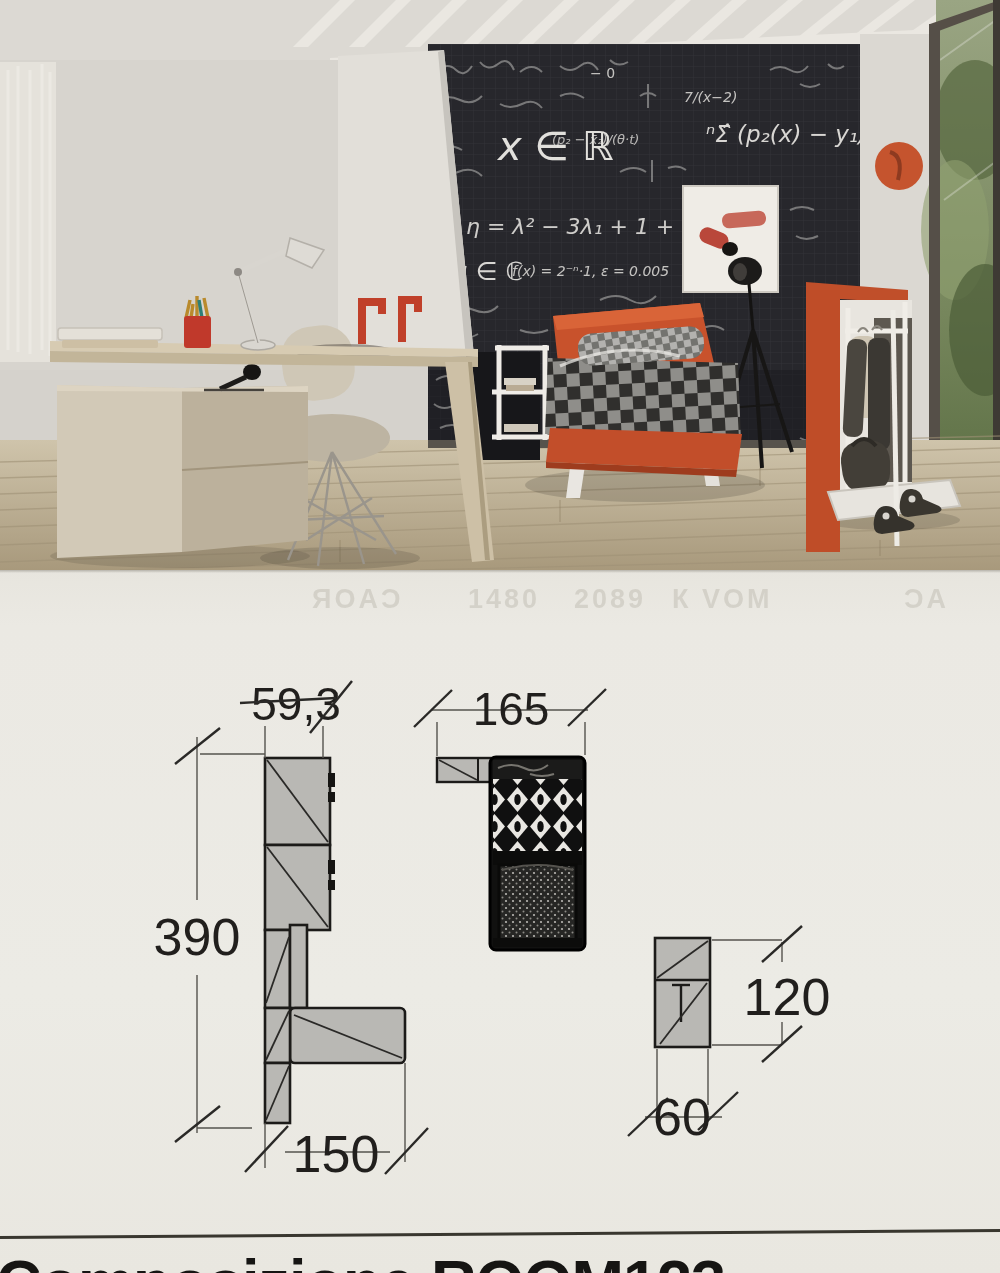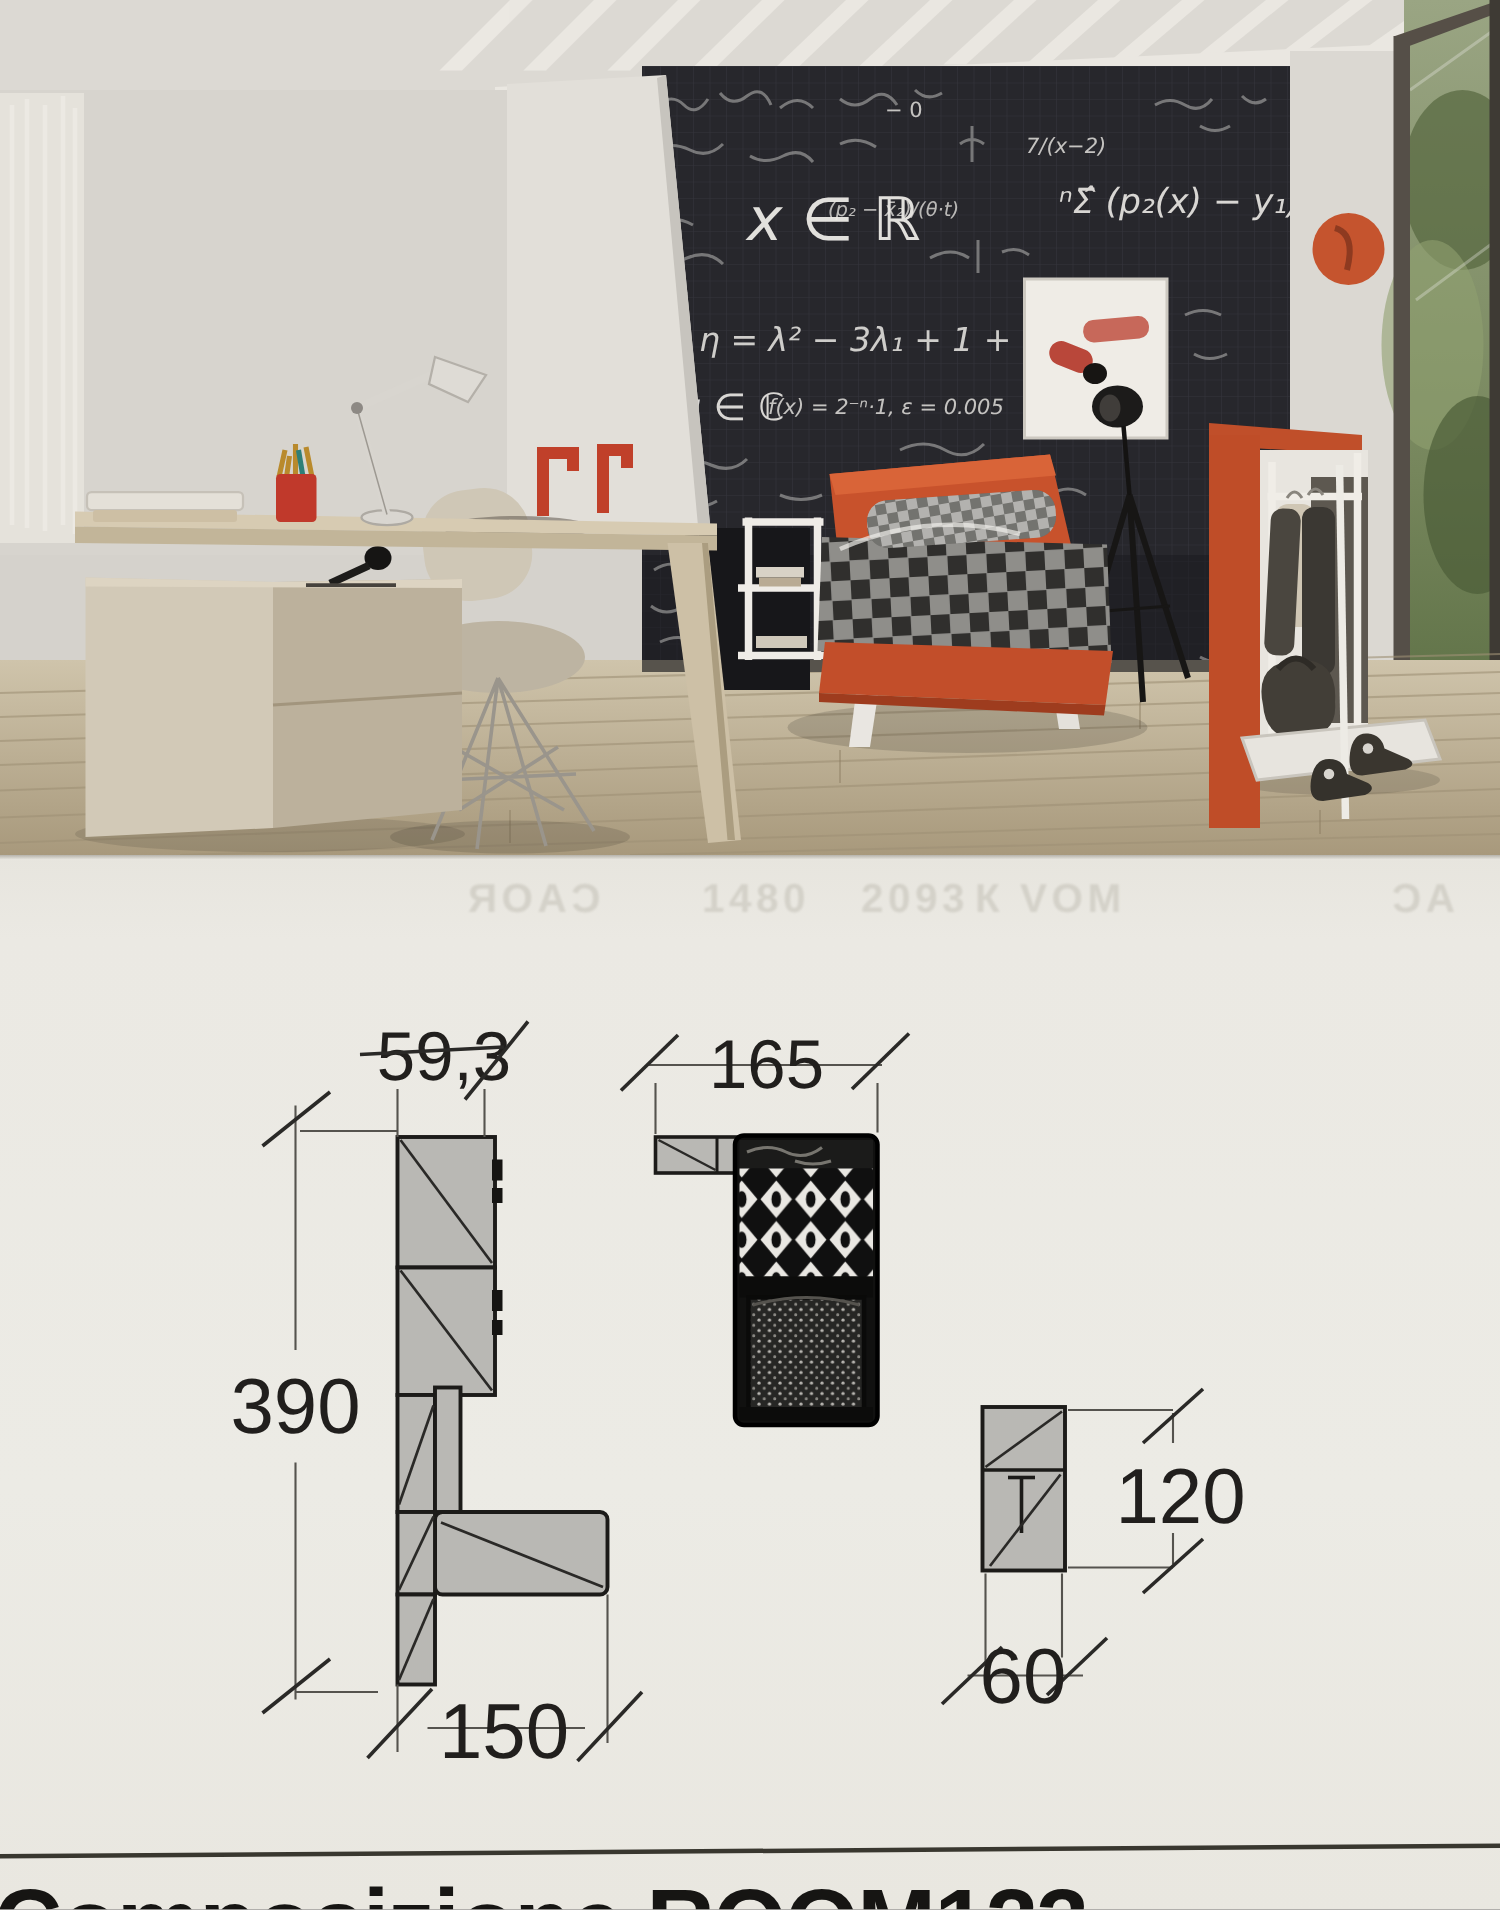--- a/index.html
+++ b/index.html
@@ -295,23 +295,23 @@
         <circle cx="238" cy="272" r="4" fill="#8d8984"></circle>
       </g>
     </g>
   </svg>
 
   <div id="paper">
 
     <div class="ghost-row">
       <span style="left:312px">ЯOΑϽ</span>
       <span style="left:468px">1480</span>
-      <span style="left:574px">2093</span>
-      <span style="left:650px">К VOM</span>
-      <span style="left:928px">ϽΑ</span>
+      <span style="left:574px">2089</span>
+      <span style="left:672px">К VOM</span>
+      <span style="left:904px">ϽΑ</span>
     </div>
 
     <svg id="diagram-svg" viewBox="0 0 1000 703">
       <defs>
         <pattern id="diam" width="23" height="27" patternUnits="userSpaceOnUse">
           <rect width="23" height="27" fill="#101010"></rect>
           <polygon points="11.5,1 22,13.5 11.5,26 1,13.5" fill="#e9e7e2"></polygon>
           <ellipse cx="11.5" cy="13.5" rx="3.2" ry="5.5" fill="#101010"></ellipse>
         </pattern>
         <pattern id="dots" width="7" height="7" patternUnits="userSpaceOnUse">

